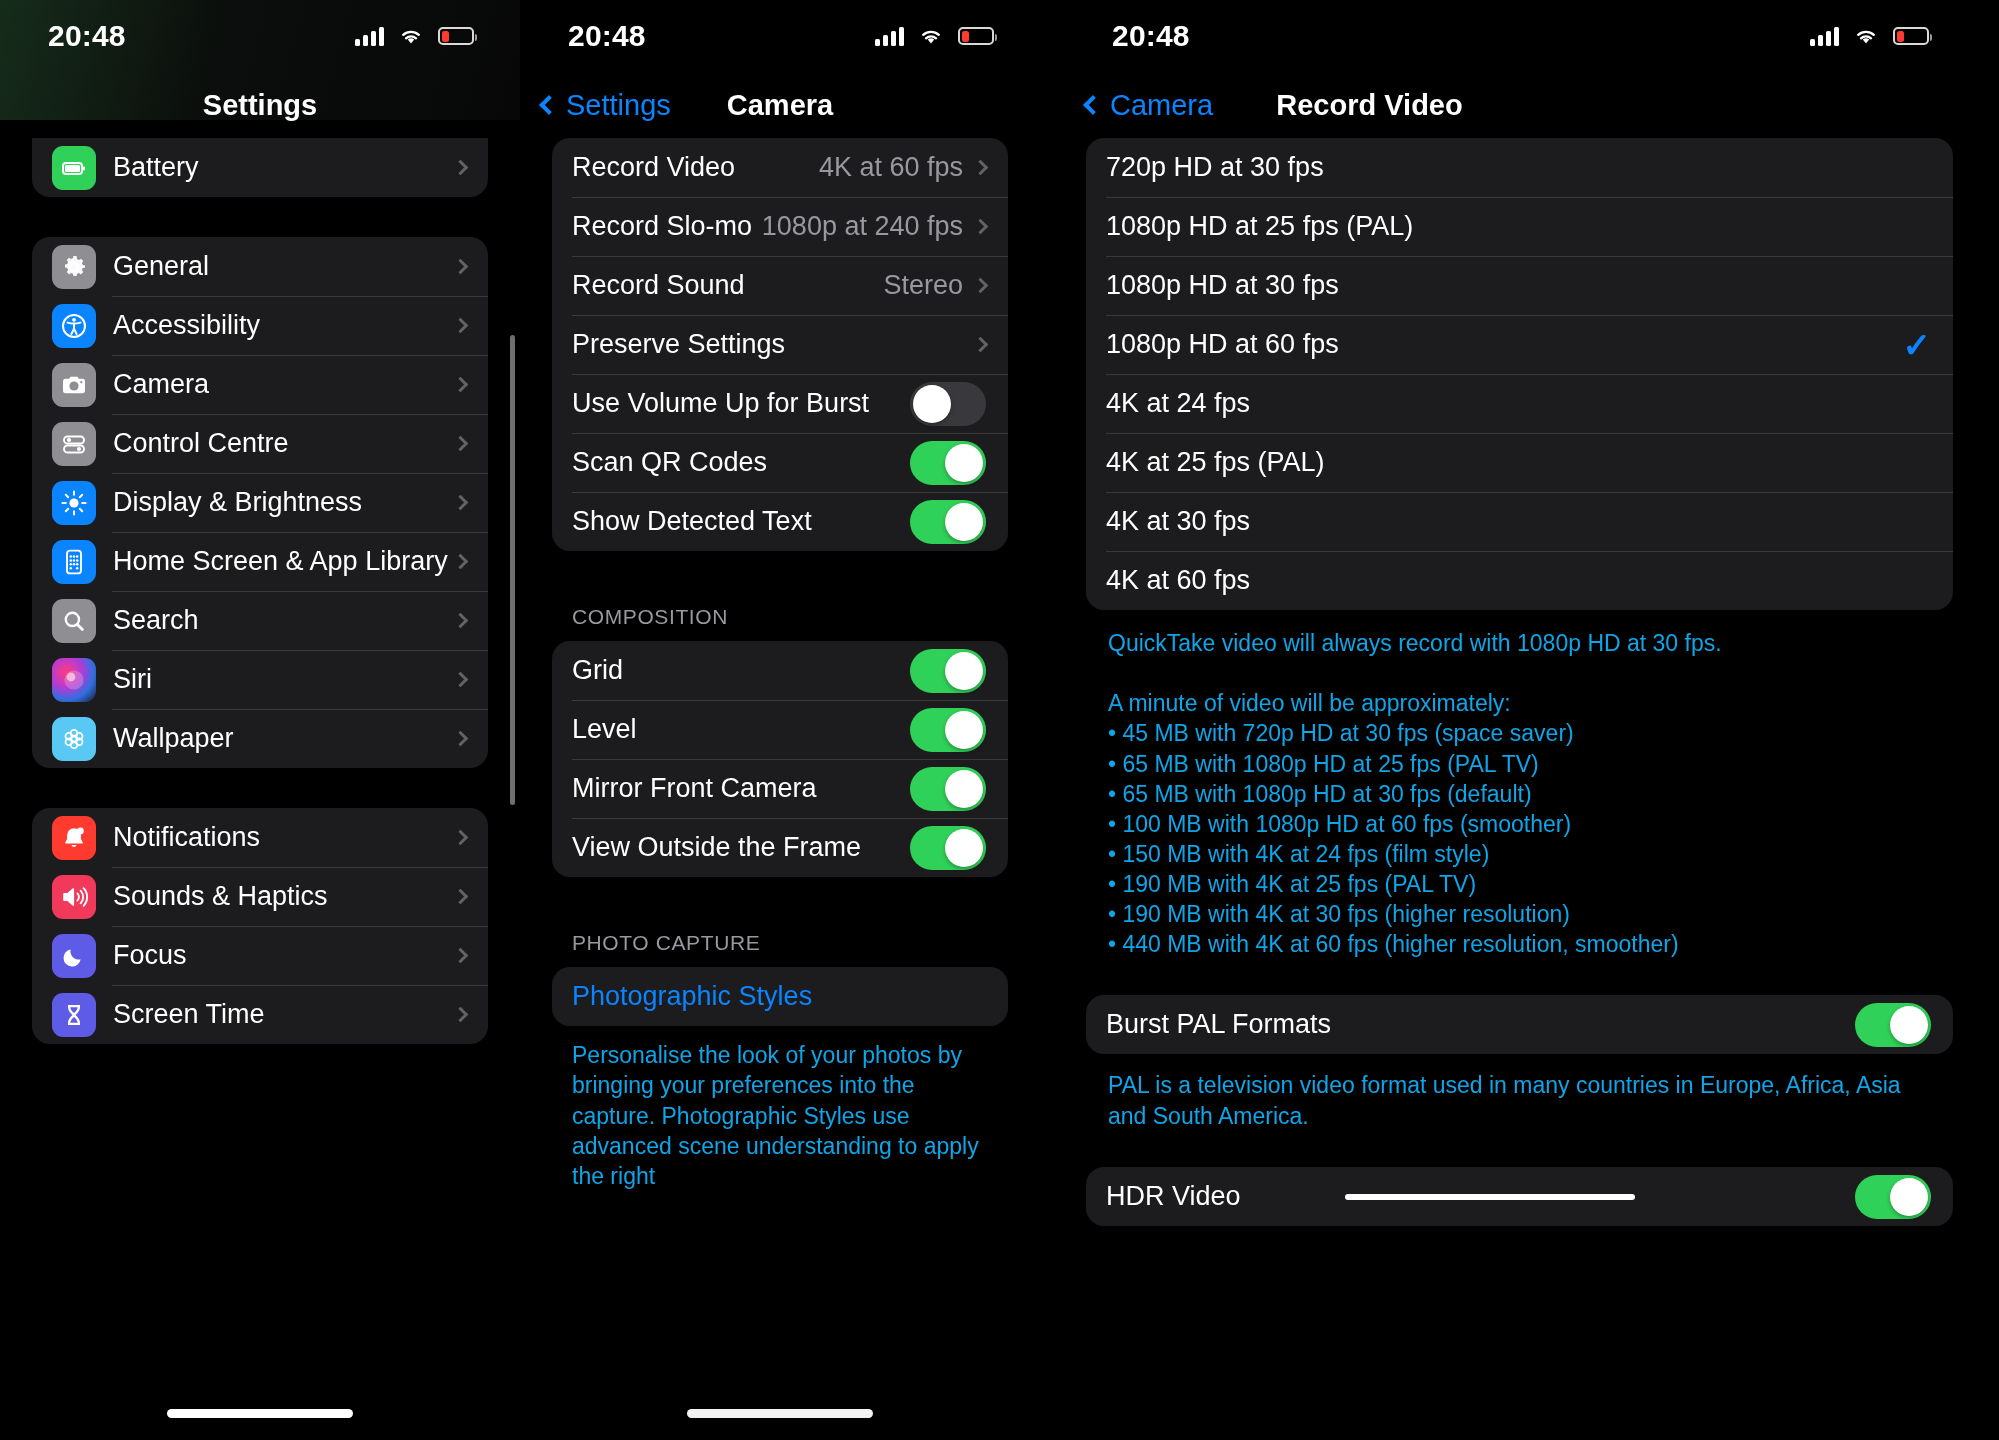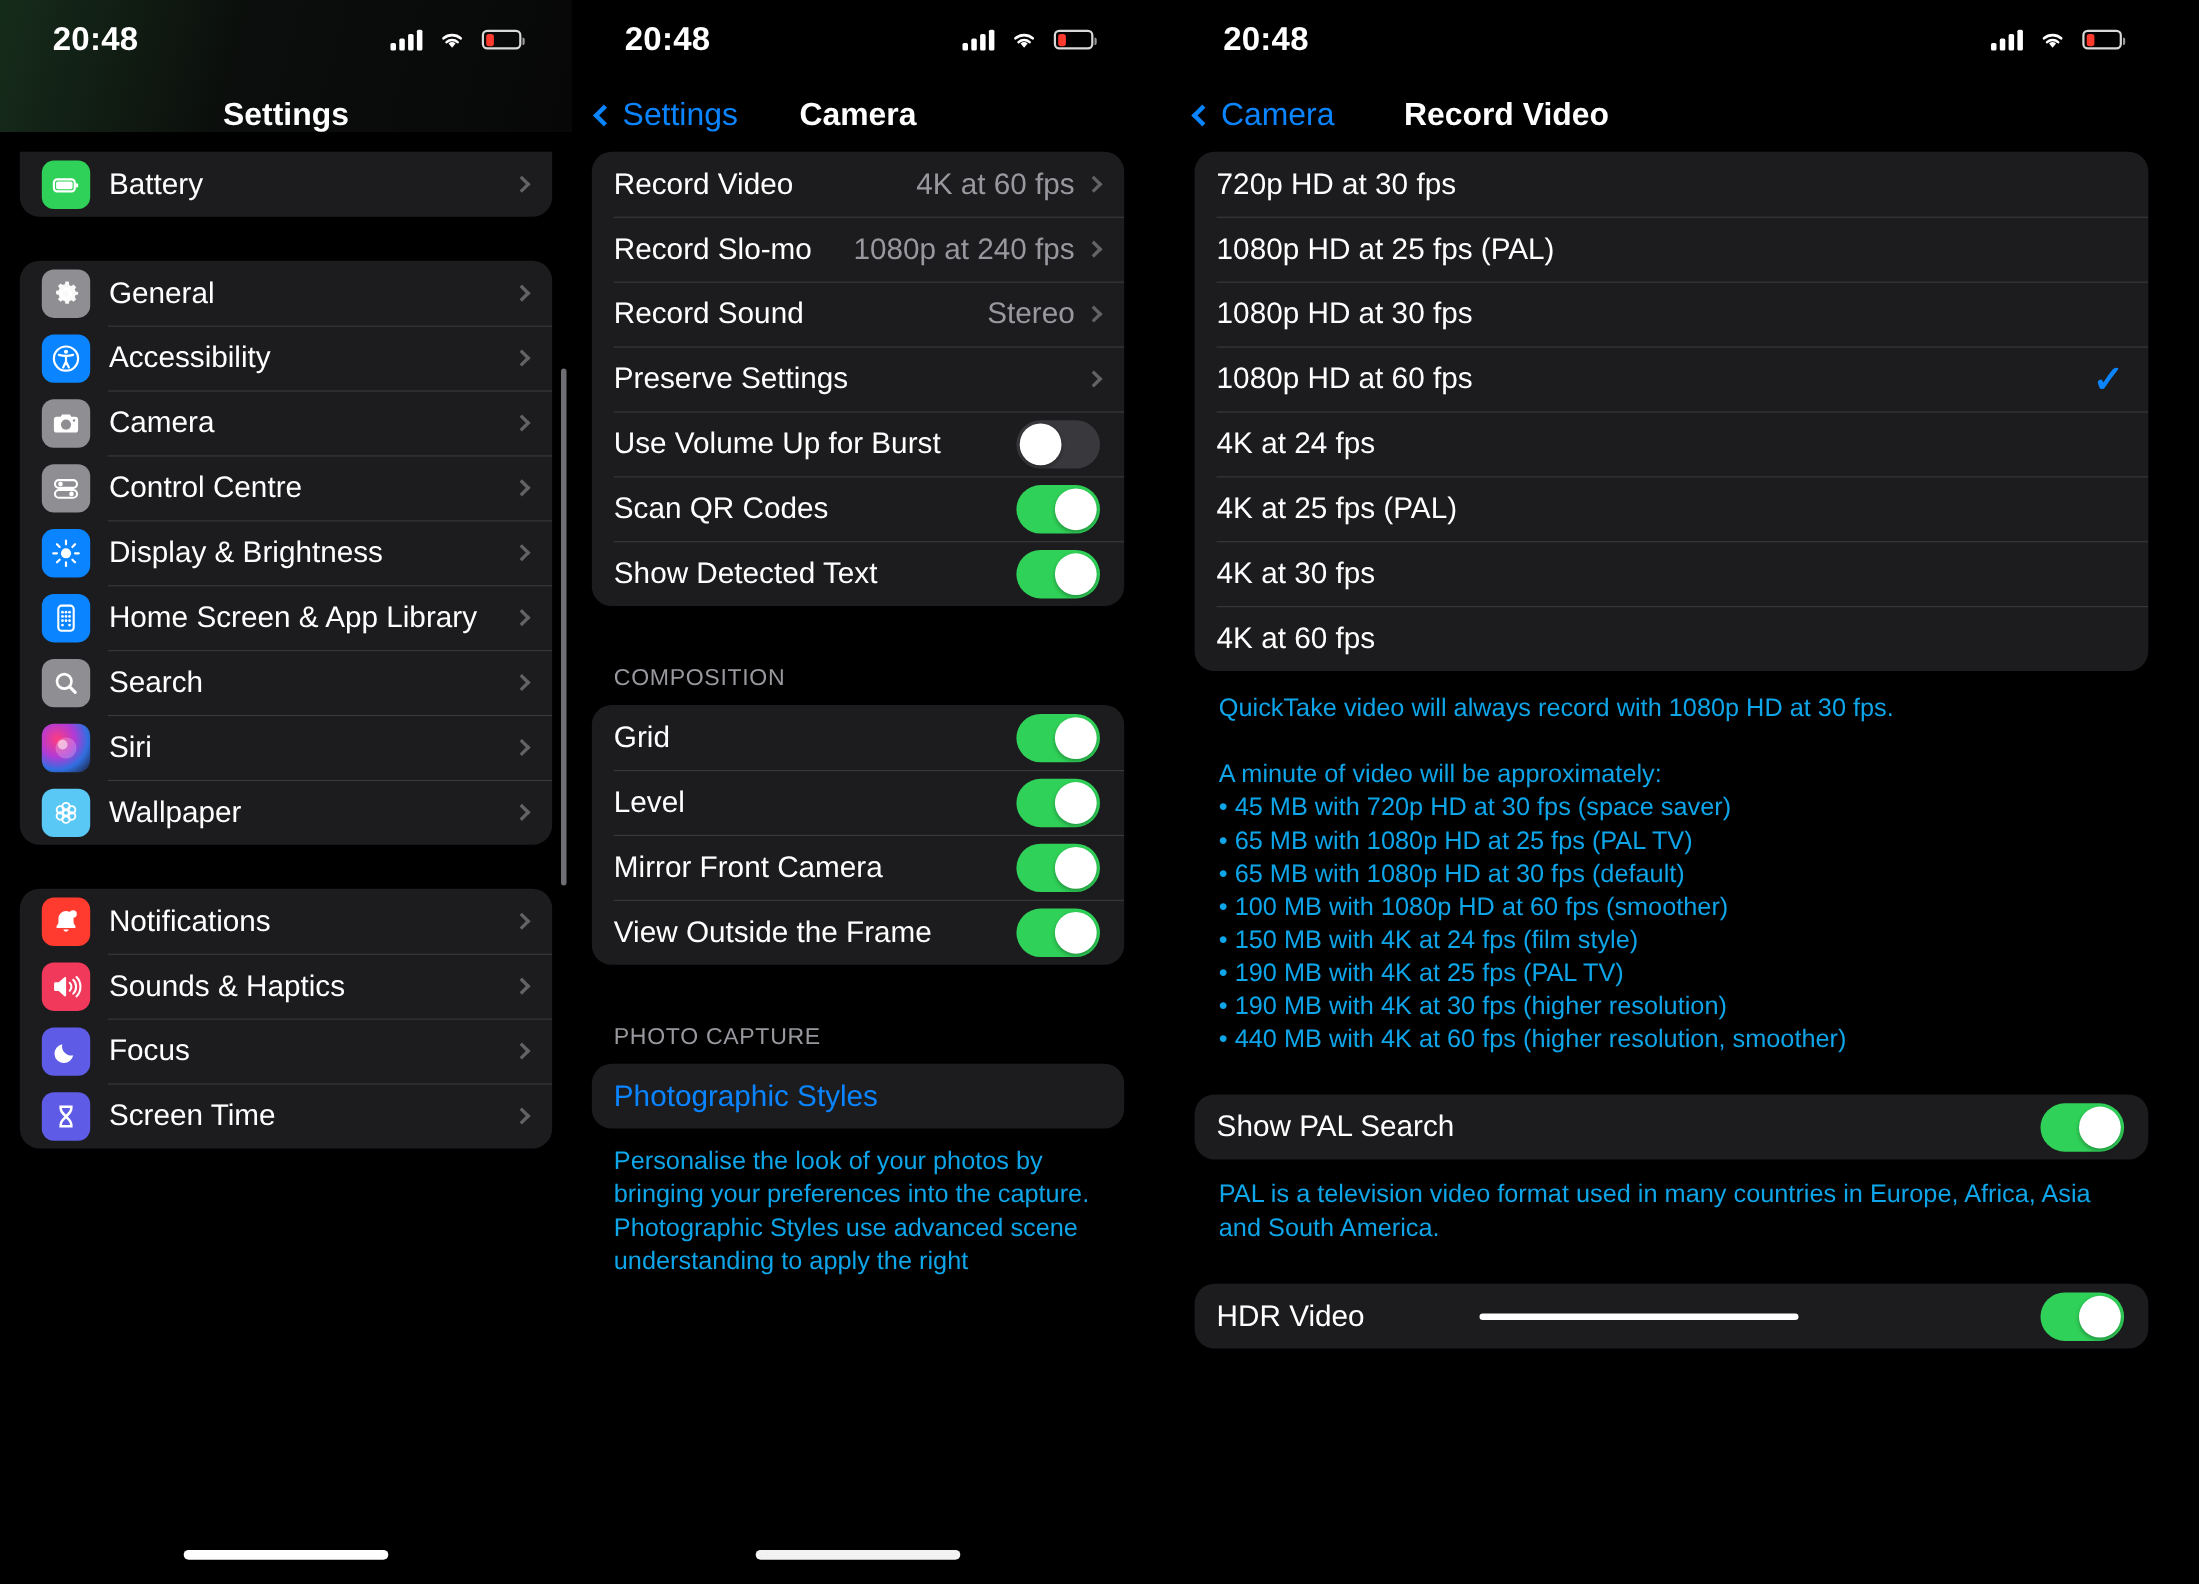--- a/index.html
+++ b/index.html
@@ -34,21 +34,21 @@
   .batt::after{content:'';position:absolute;right:-5px;top:5px;width:2.5px;height:7px;background:rgba(255,255,255,.6);border-radius:0 2px 2px 0;}
   .batt .lvl{position:absolute;left:1.5px;top:1.5px;bottom:1.5px;width:7px;background:#ff3b30;border-radius:2.5px;}
 
   
   .navbar { position:relative; height:66px; display:flex; align-items:center; }
   .nav-title { position:absolute; left:0; right:0; text-align:center; color:#fff; font-size:29px; font-weight:700; }
   .nav-back { display:flex; align-items:center; gap:8px; color:#0a84ff; font-size:29px; padding-left:22px; z-index:2; }
   .chev-l { width:14px; height:14px; border-left:4px solid #0a84ff; border-bottom:4px solid #0a84ff; transform:rotate(45deg); margin-right:2px; }
 
   
-  .content { padding: 0 18px; }
+  .content { padding: 0 32px; }
 
   
   .group { background:#1c1c1e; border-radius:18px; overflow:hidden; margin-bottom:40px; }
   .row { display:flex; align-items:center; min-height:59px; padding:0 22px 0 20px; position:relative; }
   .row + .row::before{content:'';position:absolute;left:20px;right:0;top:0;height:1px;background:#3a3a3c;}
   .row.inset + .row.inset::before{left:80px;}
   .row-label{color:#fff;font-size:27px;flex:1;white-space:nowrap;}
   .row-label.blue{color:#0a84ff;}
   .row-value{color:#98989e;font-size:27px;margin-right:12px;white-space:nowrap;}
   .chev-r{width:11px;height:11px;border-right:3.5px solid #636366;border-top:3.5px solid #636366;transform:rotate(45deg);flex:0 0 auto;}
@@ -483,21 +483,21 @@
 • 65 MB with 1080p HD at 25 fps (PAL TV)
 • 65 MB with 1080p HD at 30 fps (default)
 • 100 MB with 1080p HD at 60 fps (smoother)
 • 150 MB with 4K at 24 fps (film style)
 • 190 MB with 4K at 25 fps (PAL TV)
 • 190 MB with 4K at 30 fps (higher resolution)
 • 440 MB with 4K at 60 fps (higher resolution, smoother)</div>
 
       <div class="group" style="margin-top:36px;margin-bottom:0">
         <div class="row">
-          <span class="row-label">Show PAL Search</span>
+          <span class="row-label">Burst PAL Formats</span>
           <span class="toggle on">
               <span class="knob"></span>
             </span>
         </div>
       </div>
       <div class="sec-foot" style="padding:16px 22px 0">PAL is a television video format used in many countries in Europe, Africa, Asia and South America.</div>
 
       <div class="group" style="margin-top:36px;margin-bottom:0">
         <div class="row">
           <span class="row-label">HDR Video</span>

